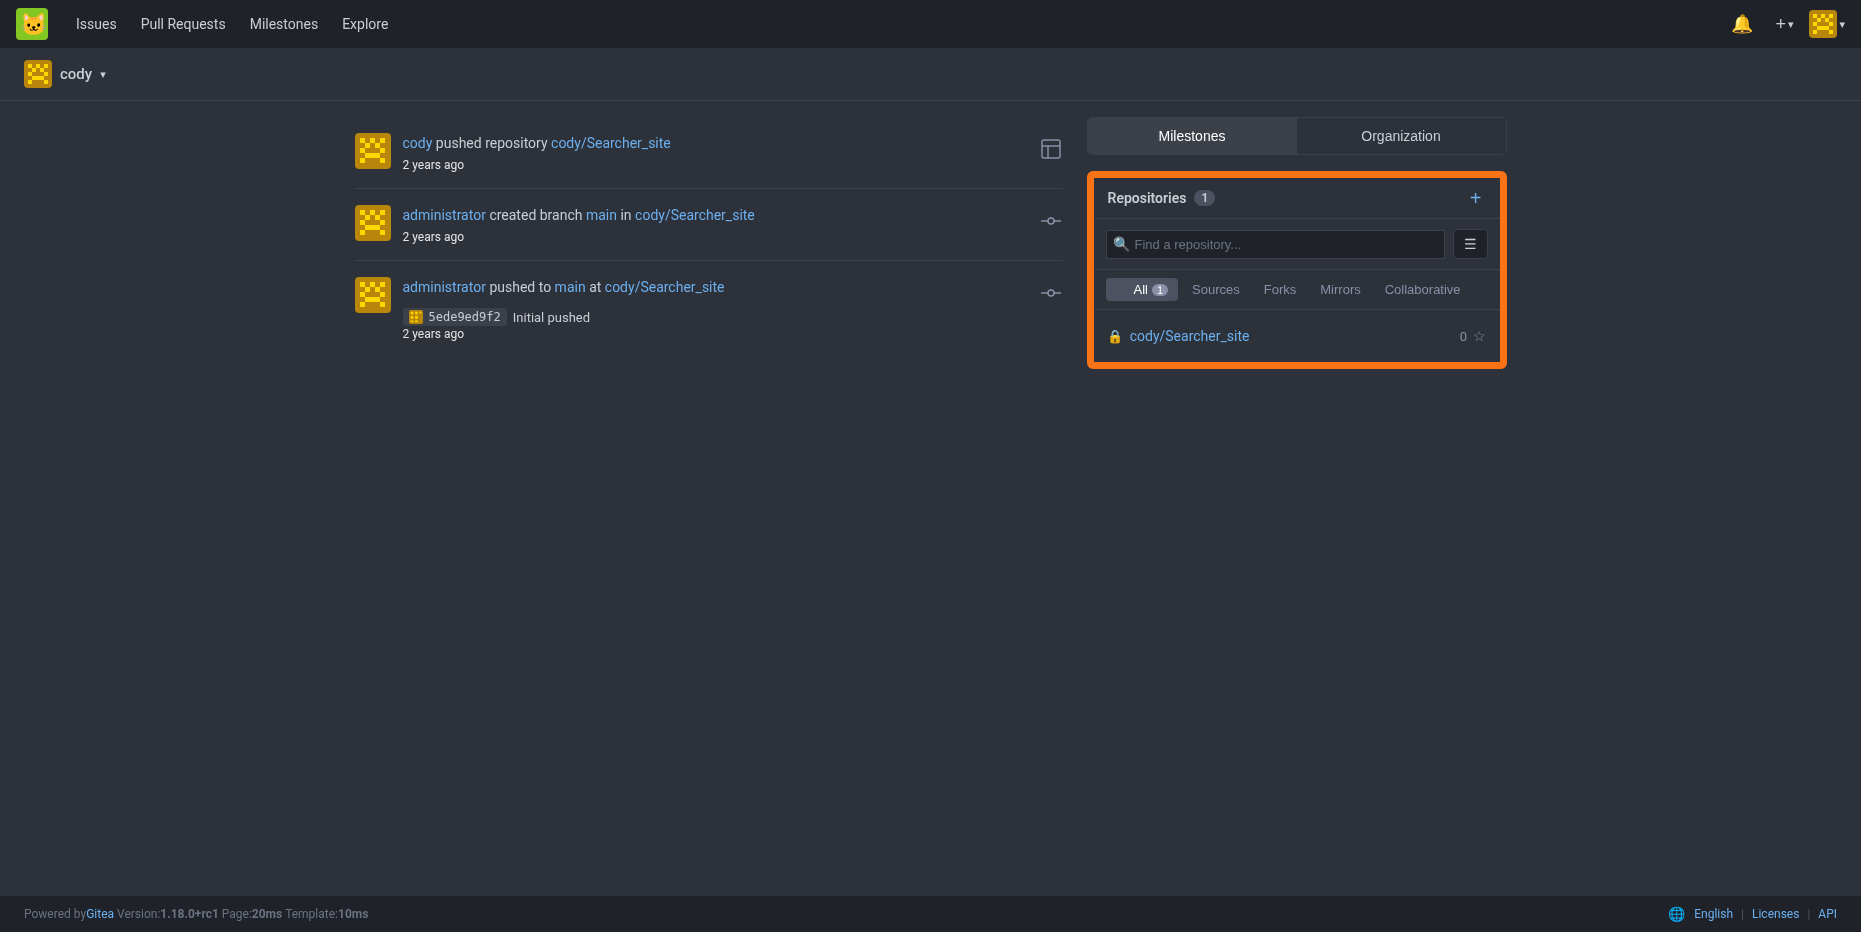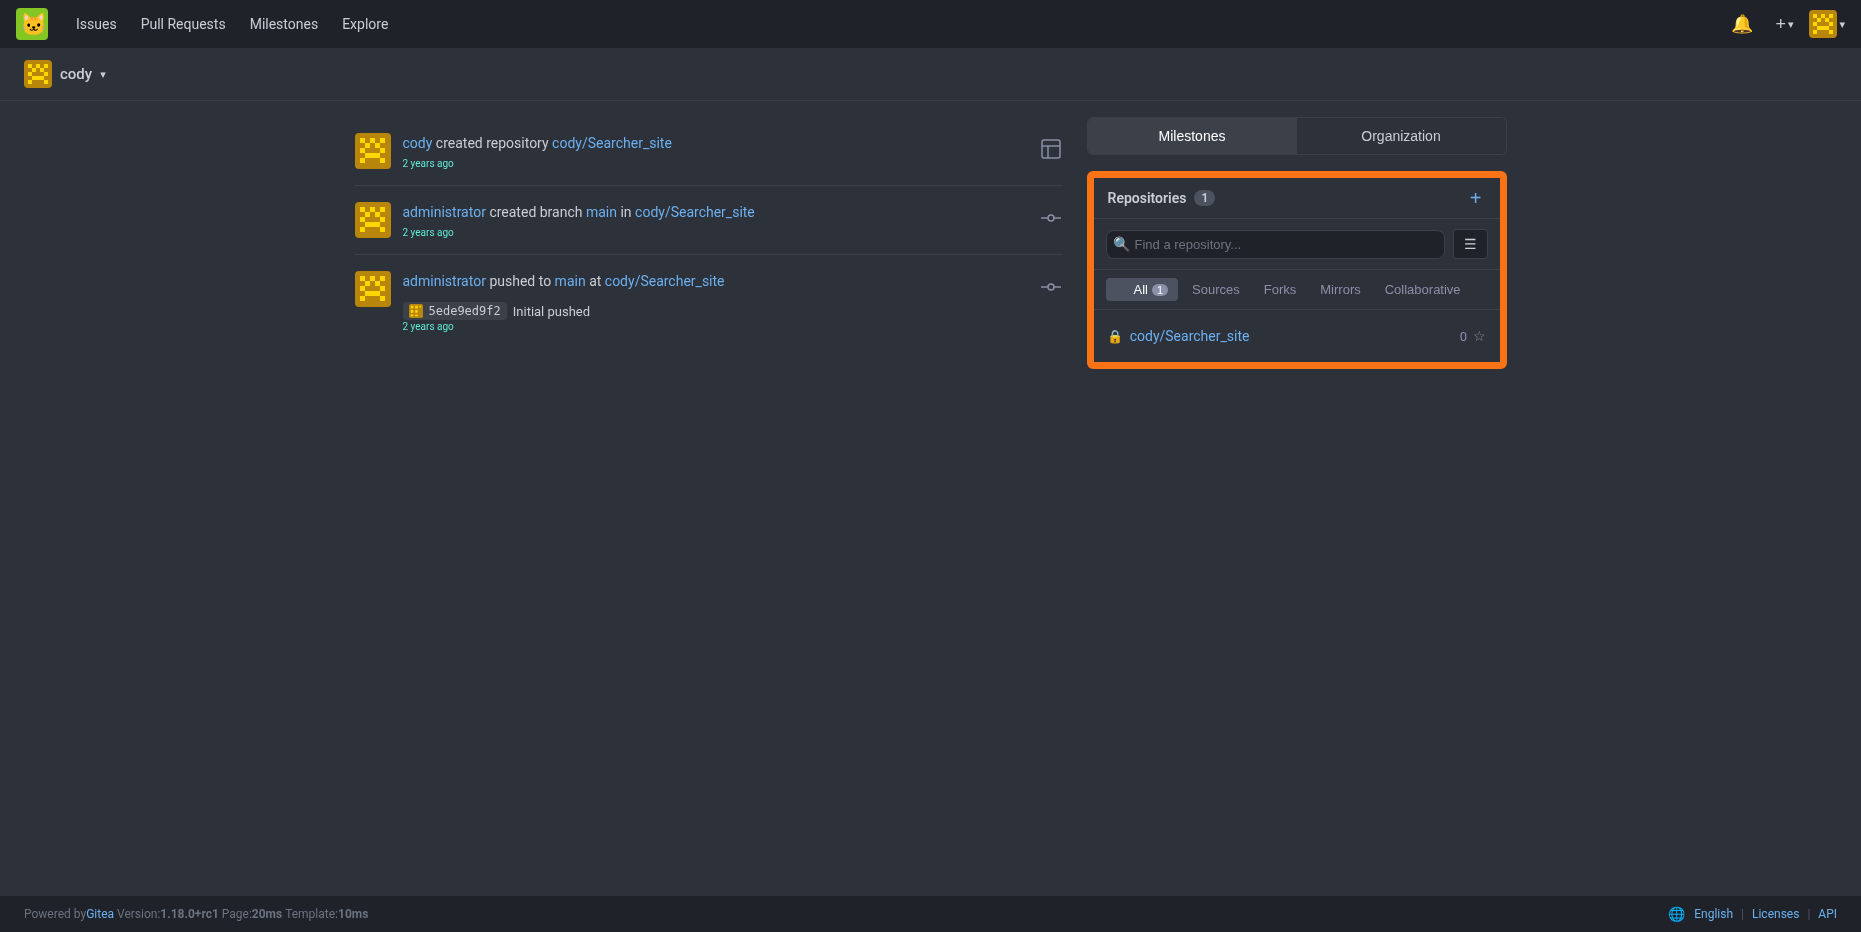--- a/index.html
+++ b/index.html
@@ -163,22 +163,22 @@
       font-size: 14px;
       color: #c9cdd4;
       margin-bottom: 4px;
       line-height: 1.5;
     }
     .activity-link {
       color: #6cb0f0;
       text-decoration: none;
     }
     .activity-time {
-      color: #5eead4;
-      font-size: 10px;
+      color: #e5e5e5;
+      font-size: 12px;
     }
     .activity-icon {
       flex-shrink: 0;
       display: flex;
       align-items: center;
       justify-content: center;
       color: #8b8fa8;
       padding-top: 4px;
     }
     .commit-ref {
@@ -285,21 +285,21 @@
     .repos-search-icon {
       position: absolute;
       left: 8px;
       color: #8b8fa8;
       font-size: 14px;
     }
     .repos-search-input {
       width: 100%;
       background: #1f2329;
       border: 1px solid #3c4049;
-      border-radius: 8px;
+      border-radius: 0;
       color: #c9cdd4;
       padding: 6px 8px 6px 28px;
       font-size: 13px;
       outline: none;
     }
     .repos-search-input::placeholder { color: #6b7280; }
     .repos-filter-btn {
       background: #1f2329;
       border: 1px solid #3c4049;
       border-radius: 4px;
@@ -497,21 +497,21 @@
           <rect x="5" y="15" width="5" height="5" fill="#ffd700"></rect>
           <rect x="25" y="15" width="5" height="5" fill="#ffd700"></rect>
           <rect x="10" y="20" width="15" height="5" fill="#ffd700"></rect>
           <rect x="5" y="25" width="5" height="5" fill="#ffd700"></rect>
           <rect x="25" y="25" width="5" height="5" fill="#ffd700"></rect>
         </svg>
       </div>
       <div class="activity-body">
         <div class="activity-text">
           <a class="activity-link">cody</a>
-          <span> created repository </span>
+          <span> pushed repository </span>
           <a class="activity-link">cody/Searcher_site</a>
         </div>
         <div class="activity-time">2 years ago</div>
       </div>
       <div class="activity-icon">
         <svg width="24" height="24" viewBox="0 0 24 24" fill="none" stroke="currentColor" stroke-width="1.5">
           <rect x="3" y="3" width="18" height="18" rx="2"></rect>
           <line x1="3" y1="9" x2="21" y2="9"></line>
           <line x1="9" y1="21" x2="9" y2="9"></line>
         </svg>

